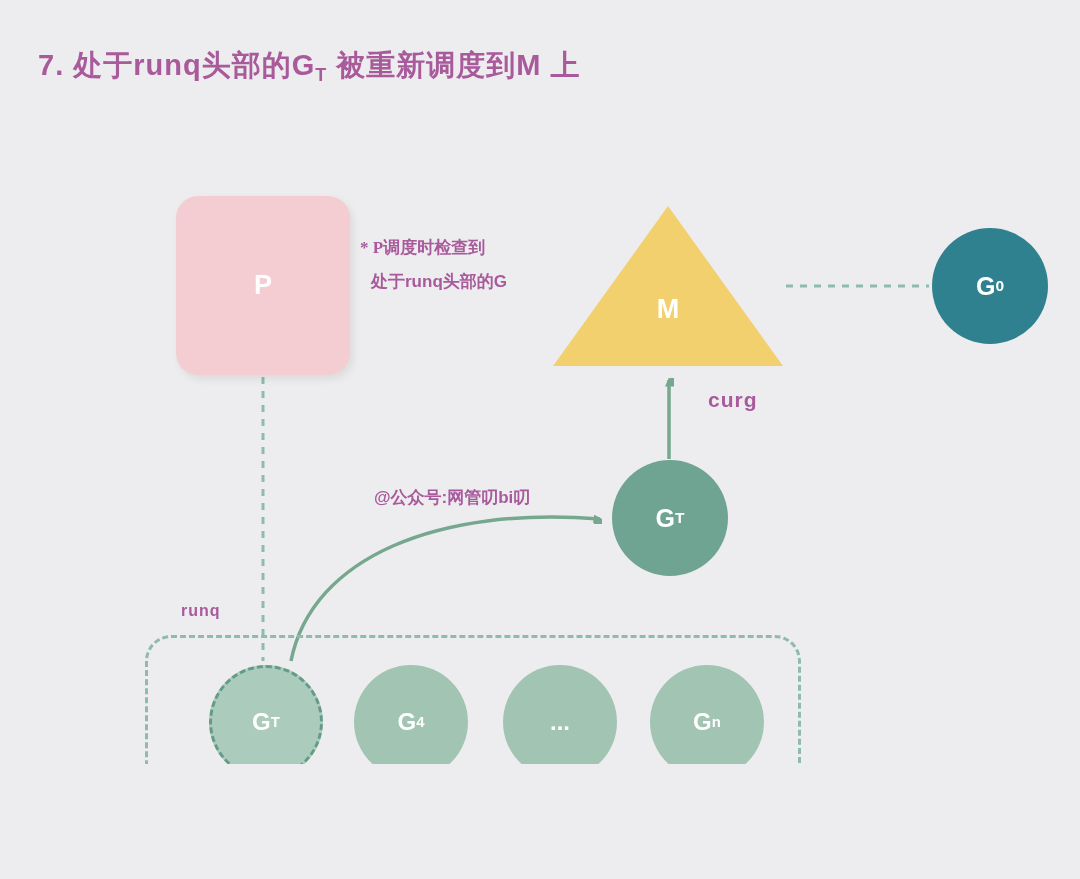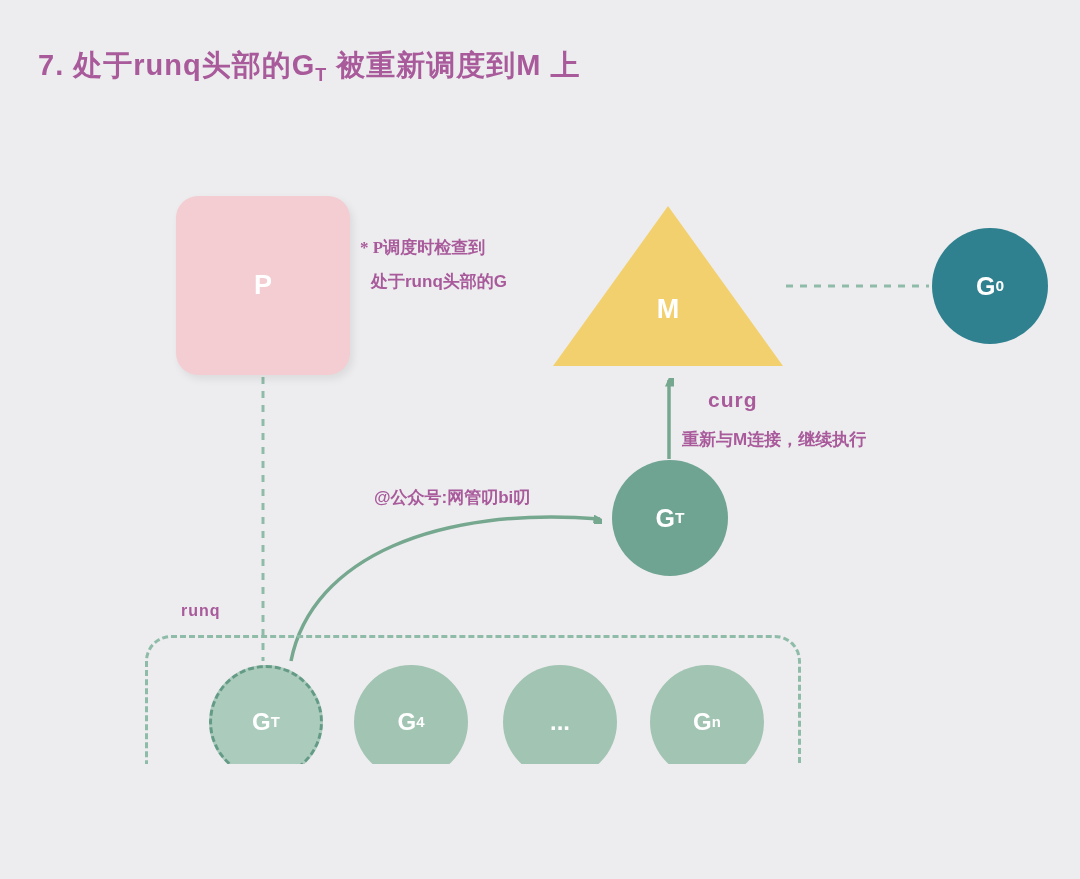--- a/index.html
+++ b/index.html
@@ -68,21 +68,20 @@
     <div class="m-label">M</div>
   </div>
 
   <div class="node-circle g0-node">
       <span>G</span>
       <sub class="sub">0</sub>
     </div>
 
   <div class="abs purple curg-label">curg</div>
 
-  <div class="abs purple reconnect-note">重新与M连接，继续执行</div>
 
   <div class="node-circle gt-node">
       <span>G</span>
       <sub class="sub">T</sub>
     </div>
 
   <div class="abs purple watermark">@公众号:网管叨bi叨</div>
 
   <div class="abs purple runq-label">runq</div>
 

